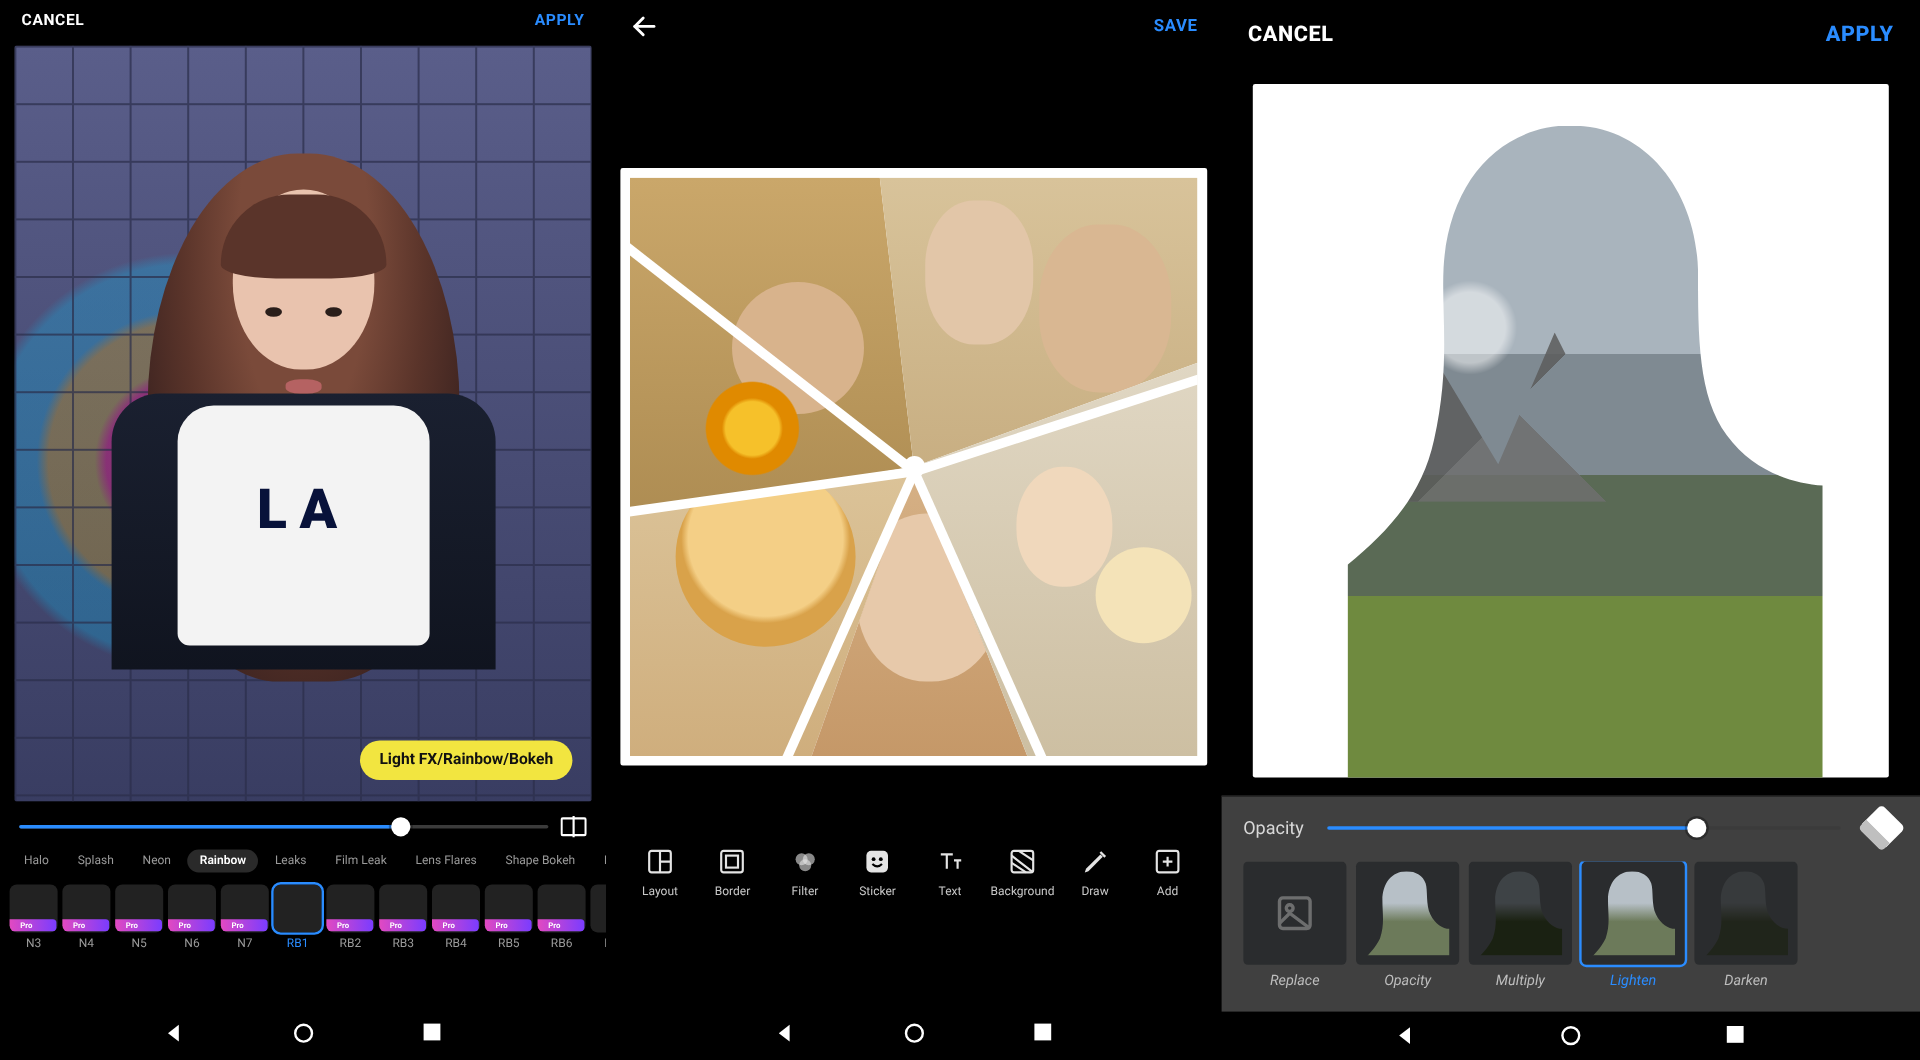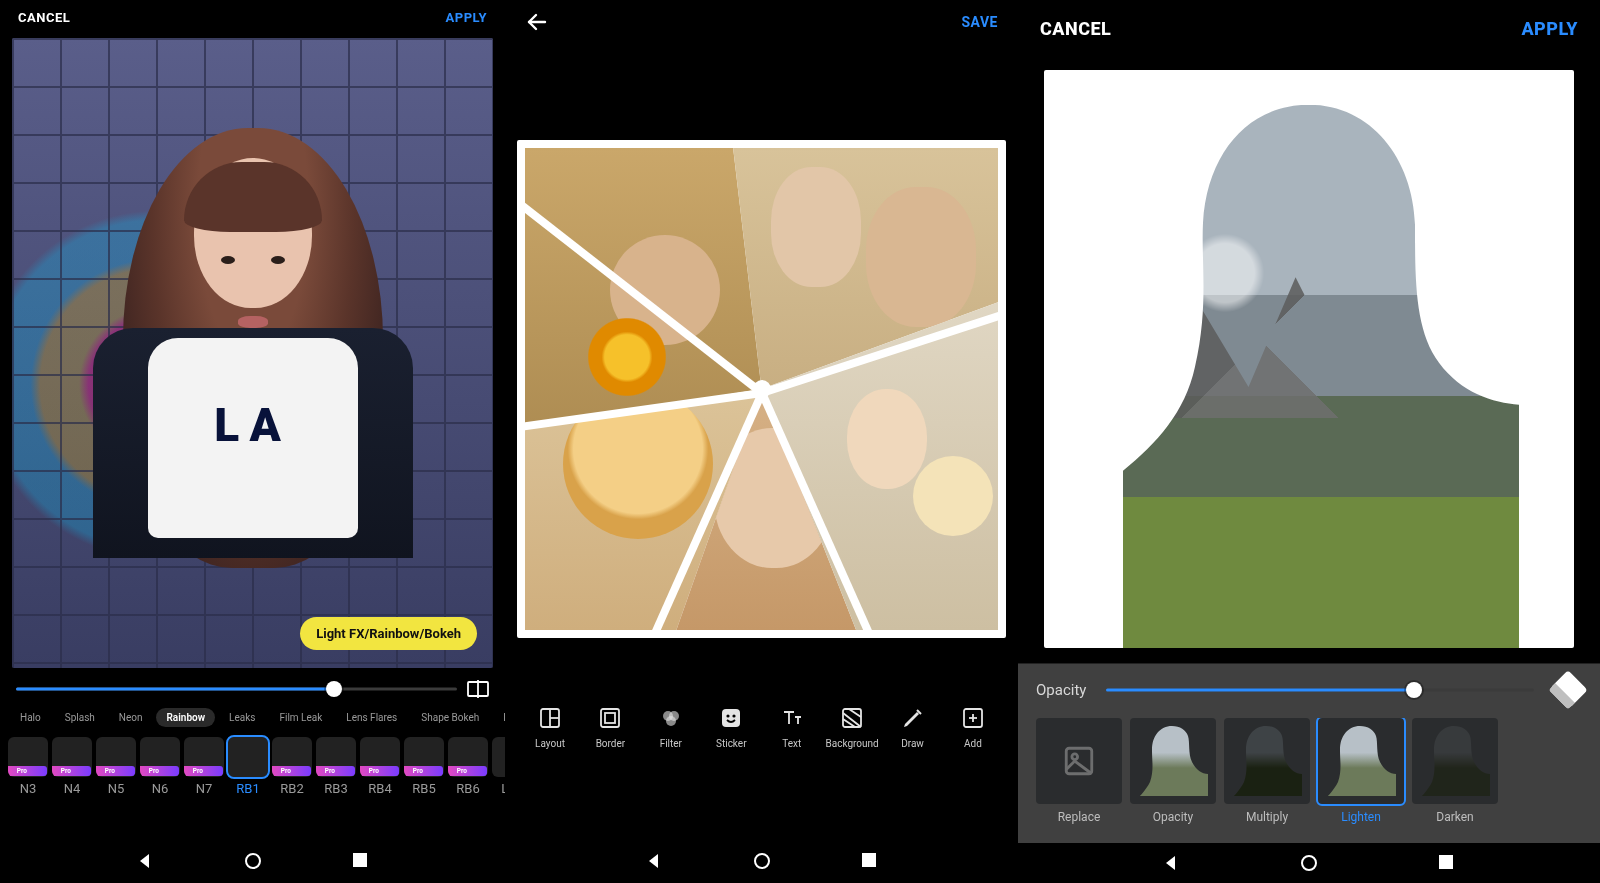--- a/index.html
+++ b/index.html
@@ -78,21 +78,21 @@
   .compare-icon svg { display:block; }
 
   .s1 .cats { display:flex; gap:4px; padding:4px 10px; font-size:10px; color:#9a9a9a; overflow:hidden; }
   .cat { padding:4px 10px; border-radius:12px; cursor:pointer; white-space:nowrap; }
   .cat.active { background:#2a2a2a; color:#fff; font-weight:600; }
 
   .s1 .thumbs { display:flex; gap:4px; padding:6px 8px 4px; overflow:hidden; }
   .th { width:40px; text-align:center; }
   .th .box { width:40px; height:40px; border-radius:6px; background:#222; position:relative; overflow:hidden; }
   .th .box.sel { outline:2px solid #2a8cff; }
-  .th .lbl { font-size:13px; color:#9a9a9a; margin-top:4px; }
+  .th .lbl { font-size:10px; color:#9a9a9a; margin-top:4px; }
   .th .lbl.sel{ color:#2a8cff; }
   .pro-badge{ position:absolute; right:1px; bottom:1px; font-size:6.5px; font-weight:700; padding:1px 20px; border-radius:3px; background:linear-gradient(90deg,#ff4db0,#7a3cff); color:#fff;}
   
   .v-heart{background:radial-gradient(circle at 50% 50%,#ff3dd0 0 40%,transparent 42%),#1a0a2a;}
   .v-cloud{background:linear-gradient(#4a287a,#2a1450);}
   .v-text{background:#2a1a1a;}
   .v-neon{background:linear-gradient(90deg,#ff2daa,#7a3cff);}
   .v-rb1{background:conic-gradient(from 200deg,#ff3030,#ffcc00,#00e07a,#00a0ff,#9a3cff,#ff3030);}
   .v-rb {background:linear-gradient(115deg,transparent 40%,#ff3a8a 45%,#ffcc00 50%,#00e07a 55%,#00a0ff 60%,transparent 65%),#0c0c10;}
   .v-le{background:linear-gradient(90deg,#3a2210,#5a3a1a);}
@@ -169,21 +169,21 @@
     background:#404040; padding:12px 18px 4px; border-top:1px solid #222;
   }
   .op-row{ display:flex; align-items:center; gap:14px; }
   .op-label{ color:#d8d8d8; font-size:15px; }
   .eraser{ width:28px; height:28px; background:#fff; transform:rotate(45deg); border-radius:4px; border-bottom:10px solid #bfbfbf; margin-left:auto; }
   .op-slider{ flex:1; position:relative; height:20px; margin:0 6px;}
   .s3 .blend-row{ display:flex; gap:8px; margin-top:14px; overflow:hidden;}
   .bl{ width:86px; }
   .bl .bx{ width:86px; height:86px; border-radius:4px; background:#2a2c2e; position:relative; overflow:hidden;}
   .bl .bx.sel{ outline:2px solid #2a8cff; }
-  .bl .cap{ text-align:center; font-size:12px; color:#bdbdbd; margin-top:6px;}
+  .bl .cap{ text-align:center; font-size:12px; color:#bdbdbd; margin-top:6px;font-style:italic;}
   .bl .cap.sel{ color:#2a8cff; }
   .mini-sil{ position:absolute; inset:8px; background:linear-gradient(180deg,#b7c0c7 0 38%,#6c7a5a 60% 100%); clip-path:path("M34 0 C22 0 14 10 14 24 C14 36 16 44 12 56 C8 64 2 70 0 72 L0 86 L70 86 L70 48 C64 48 58 44 54 36 C50 28 52 16 50 10 C48 4 42 0 34 0 Z"); }
   .mini-ph{ position:absolute; inset:0; display:flex; align-items:center; justify-content:center; }
   .mini-ph svg{opacity:.6;}
   .mult .mini-sil{ filter:brightness(.4) contrast(1.2);}
   .scr  .mini-sil{ filter:brightness(1.6);}
   .dar  .mini-sil{ filter:brightness(.3);}
 
   .s3 .nav3{ position:absolute; left:0; right:0; bottom:0; height:40px; display:flex; justify-content:center; align-items:center; gap:120px;}
 

